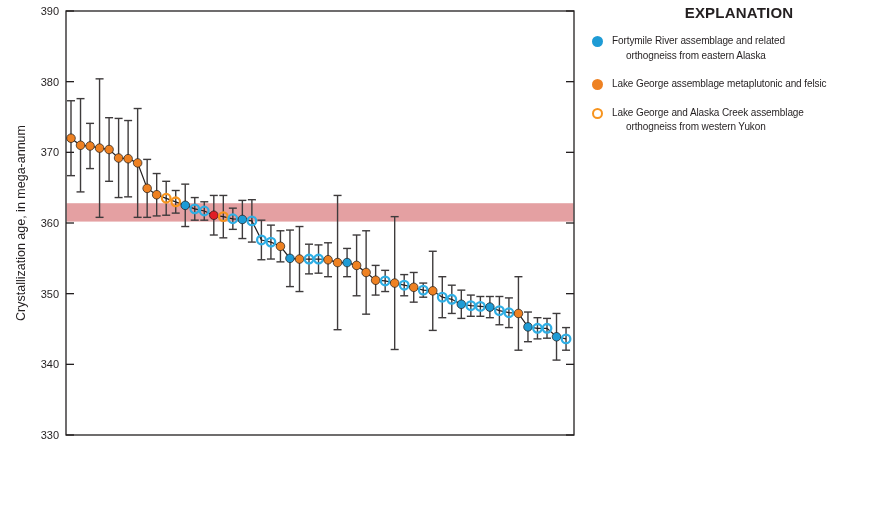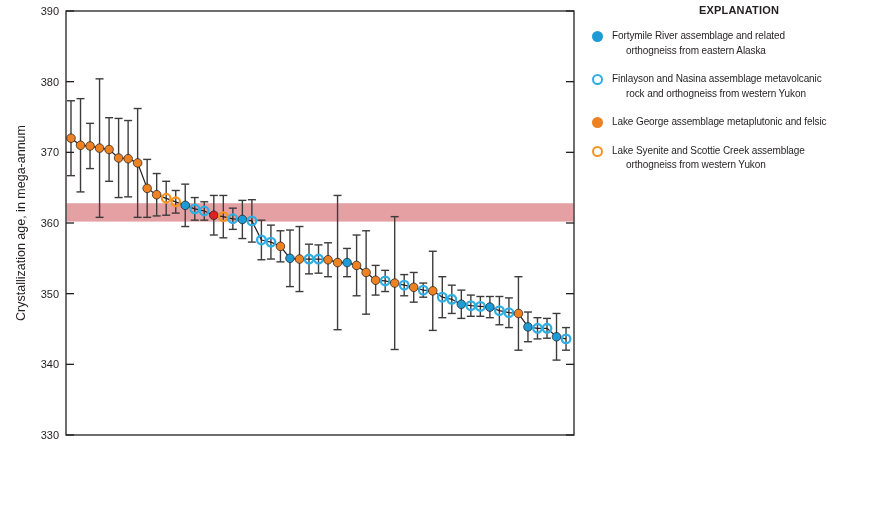--- a/index.html
+++ b/index.html
@@ -6,21 +6,21 @@
   #stage{
     position:relative;width:889px;height:520px;background:#ffffff;
     font-family:"Liberation Sans",sans-serif;color:#231f20;overflow:hidden;
   }
   #chart-wrap{position:absolute;left:8px;top:0;width:580px;height:520px;}
   #chart-svg{display:block;}
   #legend{
     position:absolute;left:592px;top:4px;width:294px;
   }
   #legend-title{
-    font-size:11px;font-weight:bold;text-align:center;
+    font-size:15px;font-weight:bold;text-align:center;
     letter-spacing:.2px;margin:0 0 13px 0;
   }
   .legend-item{display:flex;align-items:flex-start;margin:0 0 14px 0;}
   .legend-swatch{
     flex:none;width:11px;height:11px;border-radius:50%;
     margin:2px 9px 0 0;box-sizing:border-box;
   }
   .legend-text{
     font-size:10px;line-height:14.5px;letter-spacing:-0.1px;
   }
@@ -383,34 +383,27 @@
     <div id="legend-title">EXPLANATION</div>
     <div id="legend-items">
         <div class="legend-item">
           <span class="legend-swatch" style="background: rgb(30, 155, 213);"></span>
           <div class="legend-text">
             <div class="legend-line1">Fortymile River assemblage and related</div>
             <div class="legend-line2">orthogneiss from eastern Alaska</div>
           </div>
         </div>
         <div class="legend-item">
-          <span class="legend-swatch" style="background: rgb(255, 255, 255); border: 2.5px solid rgb(47, 174, 228);"></span>
-          <div class="legend-text">
-            <div class="legend-line1">Finlayson and Nasina assemblage metavolcanic</div>
-            <div class="legend-line2">rock and orthogneiss from western Yukon</div>
-          </div>
-        </div>
-        <div class="legend-item">
           <span class="legend-swatch" style="background: rgb(238, 129, 34);"></span>
           <div class="legend-text">
             <div class="legend-line1">Lake George assemblage metaplutonic and felsic</div>
           </div>
         </div>
         <div class="legend-item">
           <span class="legend-swatch" style="background: rgb(255, 255, 255); border: 2.5px solid rgb(247, 148, 30);"></span>
           <div class="legend-text">
-            <div class="legend-line1">Lake Syenite and Scottie Creek assemblage</div>
+            <div class="legend-line1">Lake George and Alaska Creek assemblage</div>
             <div class="legend-line2">orthogneiss from western Yukon</div>
           </div>
         </div>
       </div>
   </div>
 </div>
 
 </body></html>

